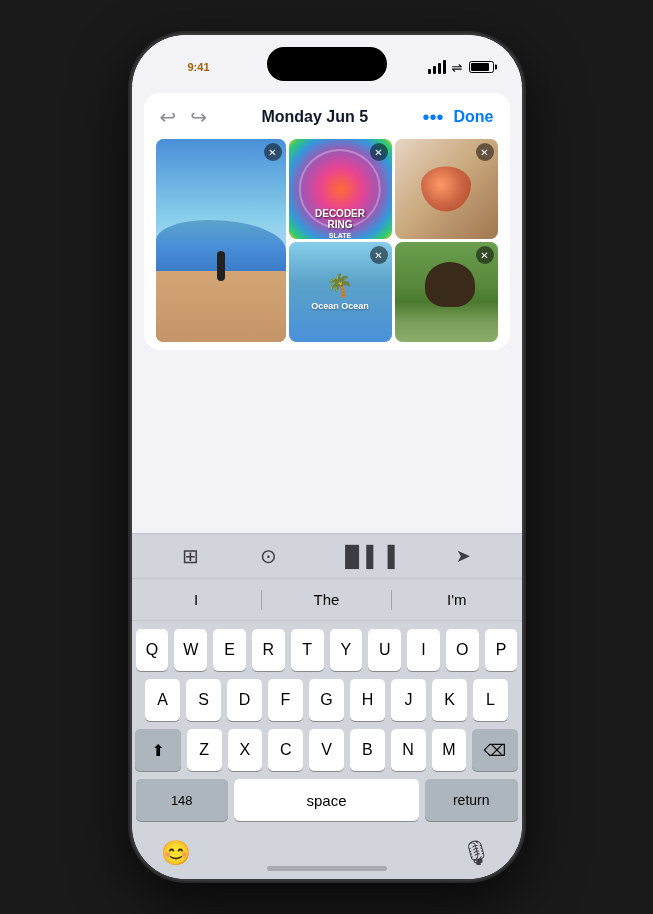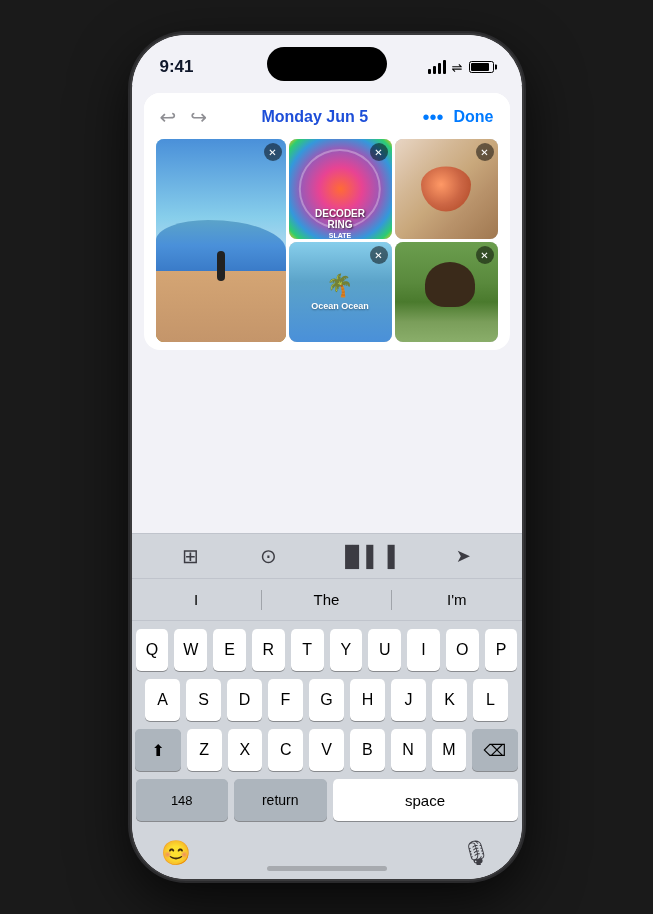--- a/index.html
+++ b/index.html
@@ -34,23 +34,24 @@
     
     .status-bar {
       height: 50px;
       background: #f2f2f7;
       display: flex;
       align-items: center;
       justify-content: space-between;
       padding: 14px 28px 0;
     }
     .status-time {
-      font-size: 17px;
+      font-size: 11px;
       font-weight: 600;
-      color: #0f172a;
+      color: #a16207;
+      margin-left: 28px;
     }
     .status-icons {
       display: flex;
       align-items: center;
       gap: 6px;
     }
     .signal-bars {
       display: flex;
       gap: 2px;
       align-items: flex-end;
@@ -124,21 +125,21 @@
       display: flex;
       gap: 14px;
     }
     .toolbar-btn {
       font-size: 20px;
       color: #8e8e93;
     }
     .toolbar-title {
       font-size: 16px;
       font-weight: 600;
-      color: #1d4ed8;
+      color: #0f172a;
       flex: 1;
       text-align: center;
     }
     .toolbar-right {
       display: flex;
       align-items: center;
       gap: 10px;
     }
     .toolbar-more {
       font-size: 20px;
@@ -652,22 +653,22 @@
           <div class="key">C</div>
           <div class="key">V</div>
           <div class="key">B</div>
           <div class="key">N</div>
           <div class="key">M</div>
           <div class="key delete-key">⌫</div>
         </div>
 
         <div class="key-row">
           <div class="key num-key">148</div>
+          <div class="key space-key">space</div>
           <div class="key return-key">return</div>
-          <div class="key space-key">space</div>
         </div>
       </div>
 
       <div class="bottom-bar">
         <span class="bottom-icon">😊</span>
         <span class="bottom-icon">🎙</span>
       </div>
     </div>
 
     <div class="home-indicator"></div>

